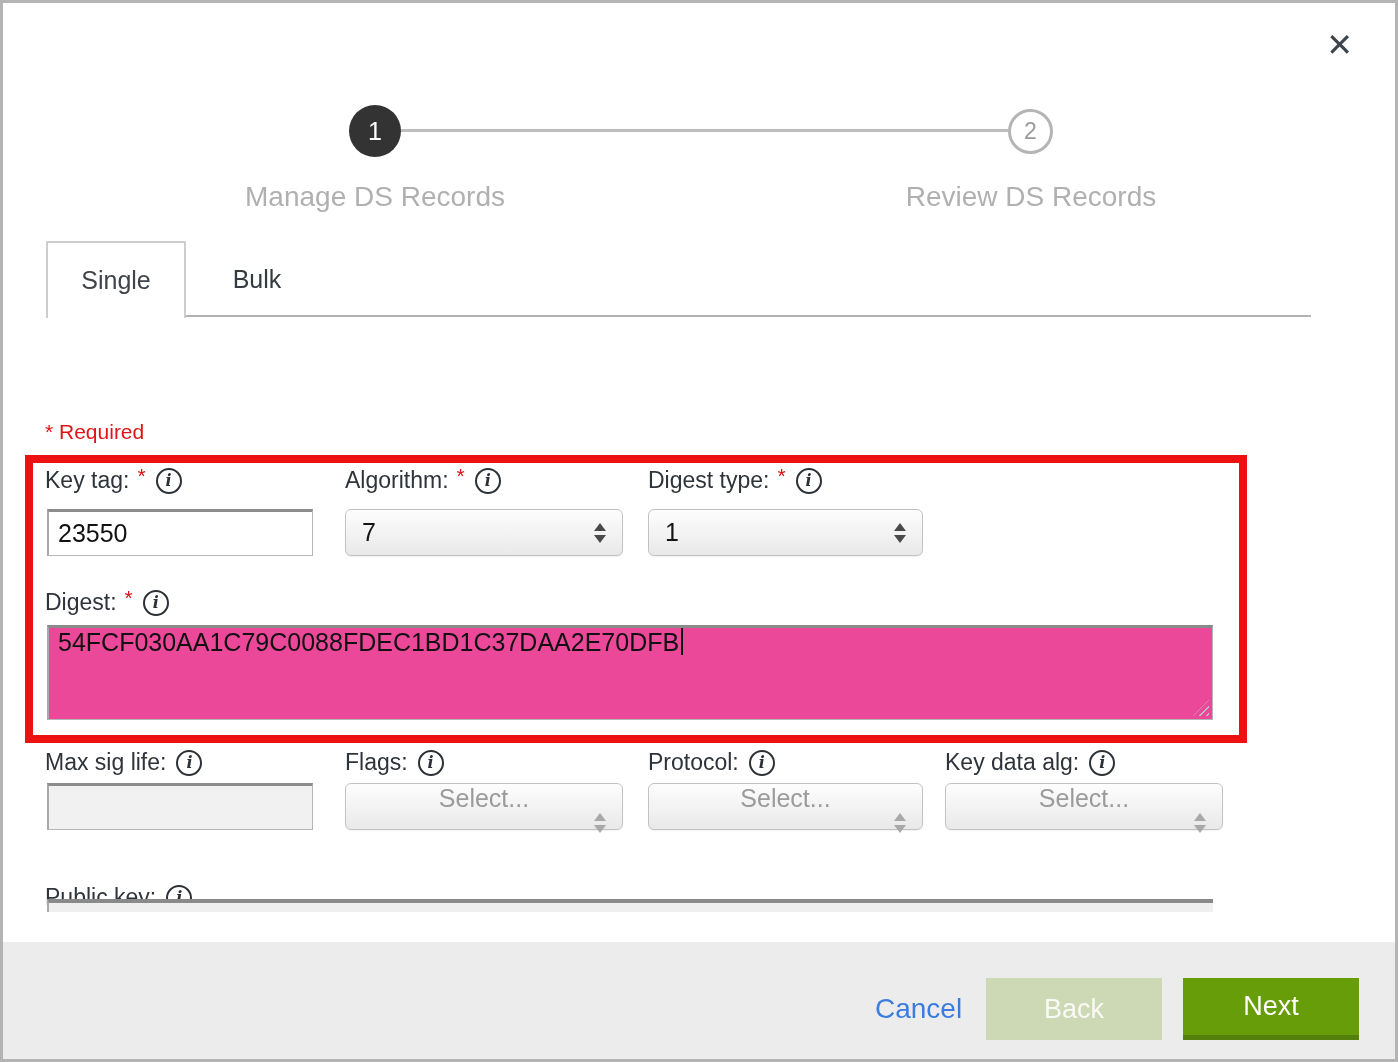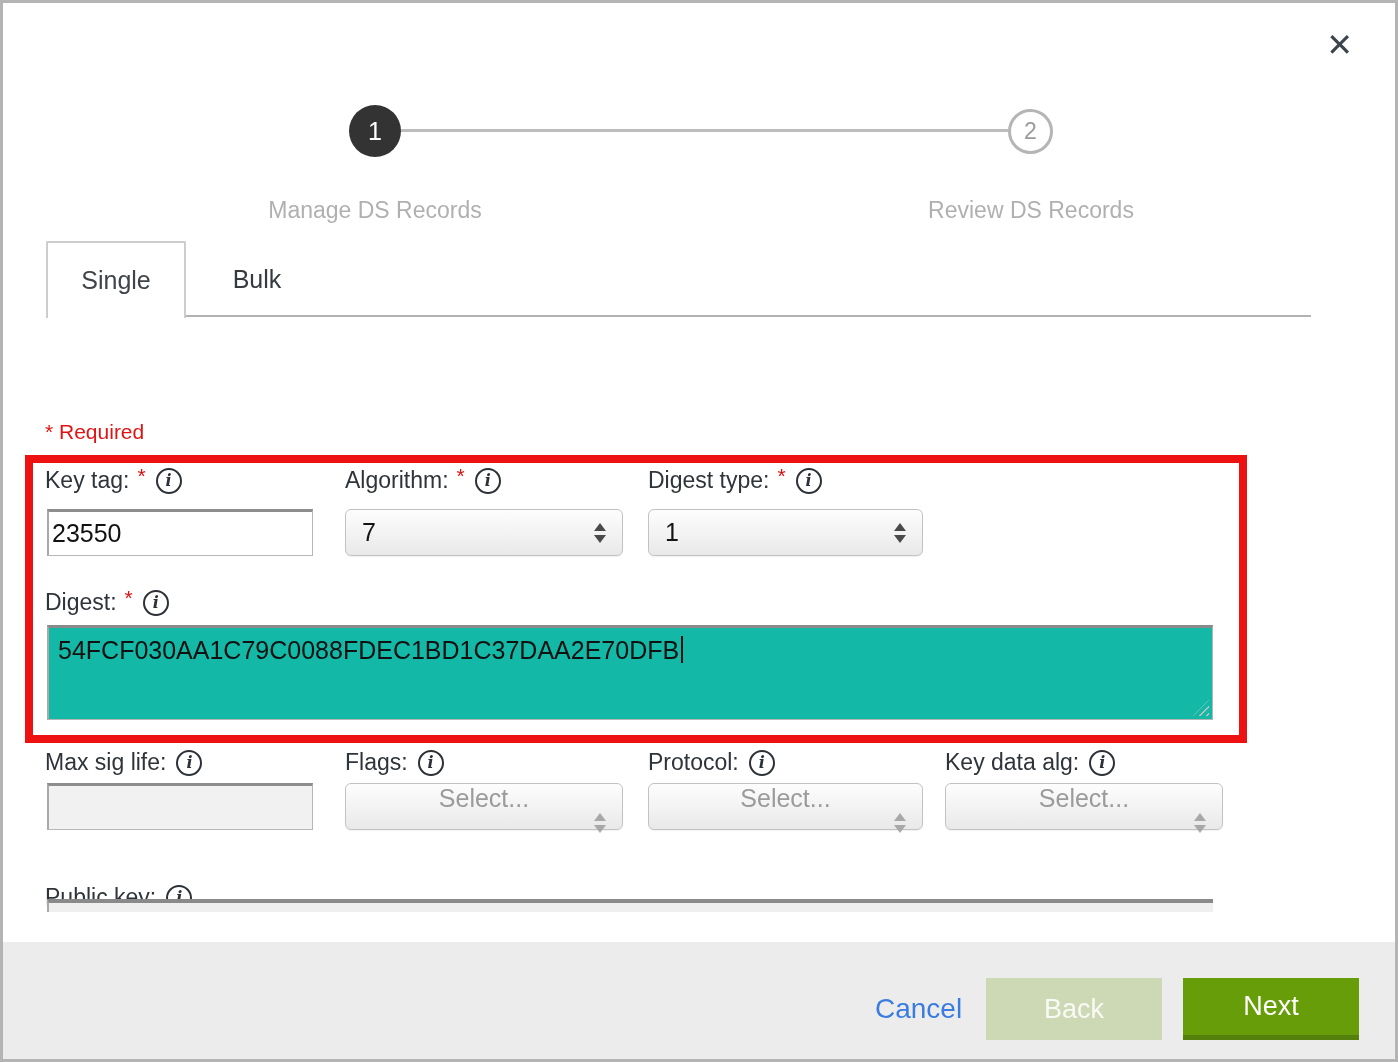--- a/index.html
+++ b/index.html
@@ -15,21 +15,21 @@
   .close {
     position:absolute; top:26px; right:42px;
     font-size:32px; font-weight:bold; color:#3e444c; cursor:pointer; line-height:1;
   }
 
   
   .step-line { position:absolute; left:398px; top:126px; width:608px; height:3px; background:#bdbdbd; }
   .step-circle { position:absolute; border-radius:50%; display:flex; align-items:center; justify-content:center; }
   .step-circle.active { left:346px; top:102px; width:52px; height:52px; background:#333333; color:#ffffff; font-size:25px; }
   .step-circle.inactive { left:1005px; top:106px; width:45px; height:45px; background:#ffffff; border:3px solid #b5b5b5; color:#9a9a9a; font-size:23px; }
-  .step-label { position:absolute; top:194px; transform:translateX(-50%); font-size:23px; color:#b0b0b0; white-space:nowrap; }
+  .step-label { position:absolute; top:178px; transform:translateX(-50%); font-size:28px; color:#b0b0b0; white-space:nowrap; }
   .step-label.one { left:372px; }
   .step-label.two { left:1028px; }
 
   
   .tab-underline { position:absolute; left:43px; top:312px; width:1265px; height:2px; background:#b2b2b2; z-index:1; }
   .tab { position:absolute; top:238px; height:77px; display:flex; align-items:center; justify-content:center; font-size:25px; color:#343a40;text-align:right; }
   .tab.active { left:43px; width:140px; background:#fff; border:2px solid #cdcdcd; border-bottom:none; border-radius:2px 2px 0 0; z-index:2; color:#3f444b; }
   .tab.idle { left:183px; width:142px; }
 
   .page-title { position:absolute; left:42px; top:352px; font-size:31px; font-weight:bold; color:#181818; }
@@ -45,43 +45,43 @@
     width:26px; height:26px; border:2px solid #2c3137; border-radius:50%;
     display:inline-flex; align-items:center; justify-content:center;
     font-family:"DejaVu Serif",serif; font-style:italic; font-weight:bold;
     font-size:16px; color:#2c3137; margin-left:10px; flex:0 0 auto;
   }
 
   
   .text-input {
     position:absolute; background:#ffffff;
     border:1px solid #b7b7b7; border-top:3px solid #8d8d8d; border-left:2px solid #a9a9a9;
-    display:flex; align-items:center; padding:0 3px; font-size:25px; color:#111; z-index:4;
+    display:flex; align-items:center; padding:0 9px; font-size:25px; color:#111; z-index:4;
   }
   .text-input.disabled { background:#f1f1f1; }
 
   
   .select {
     position:absolute; background:linear-gradient(#fdfdfd,#e9e9e9);
     border:1px solid #c2c2c2; border-radius:6px;
     display:flex; align-items:center; padding:0 16px; font-size:25px; color:#141414;
     box-shadow:0 1px 1px rgba(0,0,0,0.06); z-index:4; cursor:pointer;
   }
   .select .arrows { margin-left:auto; display:flex; flex-direction:column; gap:4px; align-items:center; }
   .select .arrows .up { width:0; height:0; border-left:6px solid transparent; border-right:6px solid transparent; border-bottom:8px solid #4a4a4a; }
   .select .arrows .down { width:0; height:0; border-left:6px solid transparent; border-right:6px solid transparent; border-top:8px solid #4a4a4a; }
   .select.muted { color:#9b9b9b;flex-direction:column; }
   .select.muted .arrows .up { border-bottom-color:#a8a8a8; }
   .select.muted .arrows .down { border-top-color:#a8a8a8; }
 
   
   .textarea {
-    position:absolute; background:#14b8a6;
+    position:absolute; background:#ec4899;
     border:1px solid #b5b5b5; border-top:3px solid #8a8a8a; border-left:2px solid #a9a9a9;
-    font-size:25px; color:#111; padding:8px 9px; z-index:4;
+    font-size:25px; color:#111; padding:0 9px; z-index:4;
   }
   .caret { display:inline-block; width:2px; height:27px; background:#111; margin-left:2px; vertical-align:-4px; }
   .grip {
     position:absolute; right:3px; bottom:3px; width:16px; height:16px;
     clip-path:polygon(100% 0, 100% 100%, 0 100%);
     background:repeating-linear-gradient(135deg,#c0c0c0 0 1.6px,transparent 1.6px 5px);
     cursor:nwse-resize;
   }
 
   

